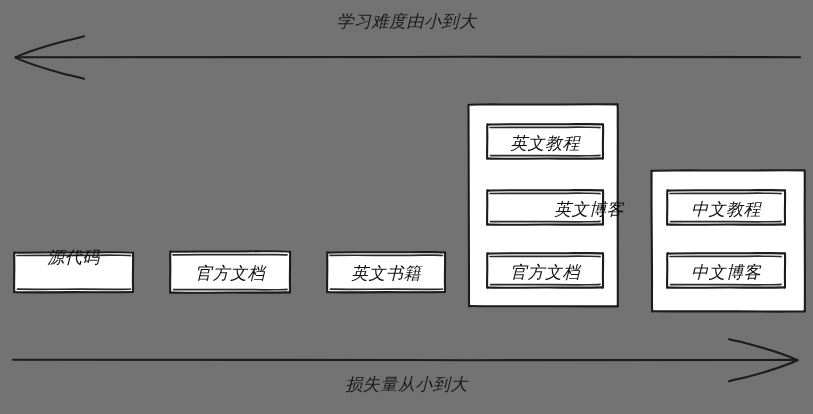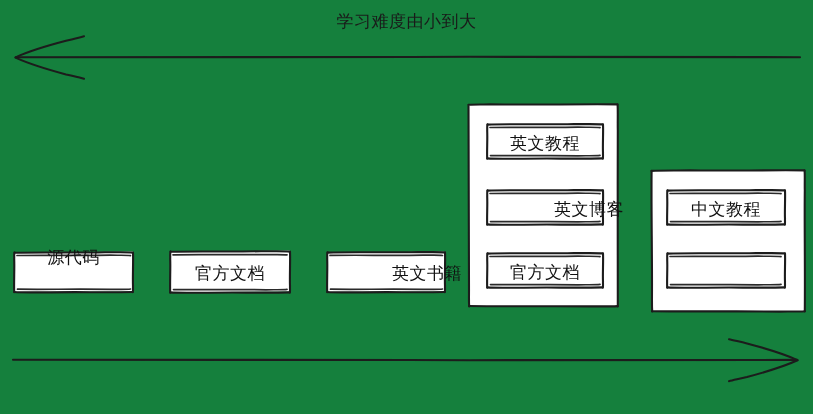--- a/index.html
+++ b/index.html
@@ -7,22 +7,23 @@
     padding: 0;
     background: #ffffff;
   }
   body {
     font-family: "DejaVu Sans", sans-serif;
   }
   #canvas {
     position: relative;
     width: 813px;
     height: 414px;
-    background: #15803d;
+    background: #737373;
     overflow: hidden;
+    font-style: italic;
   }
   .axis-label {
     position: absolute;
     font-family: "DejaVu Sans", sans-serif;
     font-size: 17px;
     color: #1a1a1a;
     letter-spacing: 0.5px;
     white-space: nowrap;
     user-select: none;
   }
@@ -82,20 +83,21 @@
     background: transparent;
   }
 </style>
 </head>
 <body>
 
 <div id="canvas">
 
   <div class="axis-label" id="top-axis-label">学习难度由小到大</div>
 
+  <div class="axis-label" id="bottom-axis-label">损失量从小到大</div>
 
   <svg class="sketch" viewBox="0 0 813 414" xmlns="http://www.w3.org/2000/svg">
 
     <g>
       <path class="stroke" d="M16,57.2 C120,56.4 300,57.6 470,56.8 C600,57.4 720,56.6 800,57.2"></path>
       <path class="stroke" d="M15.5,57.4 C26,52.5 48,45.5 66,40.8 C74,38.9 80,37.4 84,36.3"></path>
       <path class="stroke" d="M15.5,57.6 C26,62.4 48,69.6 66,74.4 C74,76.3 80,77.6 84,78.8"></path>
     </g>
 
     <g>
@@ -203,34 +205,37 @@
 
   <div class="node-hit" style="left:14px; top:236px; width:119px; height:40px;">
     <div class="node-label" style="left:0; top:10px; width:119px;">源代码</div>
   </div>
 
   <div class="node-hit" style="left:170px; top:251px; width:120px; height:50px;">
     <div class="node-label" style="left:0; top:11px; width:120px;">官方文档</div>
   </div>
 
   <div class="node-hit" style="left:327px; top:252px; width:118px; height:40px;">
-    <div class="node-label" style="left:0; top:10px; width:118px;margin-left:41px;">英文书籍</div>
+    <div class="node-label" style="left:0; top:10px; width:118px;">英文书籍</div>
   </div>
 
   <div class="group-hit" style="left:468px; top:104px; width:150px; height:235px;">
     <div class="node-hit" style="left:19px; top:20px; width:116px; height:35px;">
       <div class="node-label" style="left:0; top:8px; width:116px;">英文教程</div>
     </div>
     <div class="node-hit" style="left:19px; top:86px; width:116px; height:35px;">
       <div class="node-label" style="left:0; top:8px; width:116px;margin-left:44px;">英文博客</div>
     </div>
     <div class="node-hit" style="left:19px; top:149px; width:116px; height:35px;">
       <div class="node-label" style="left:0; top:8px; width:116px;">官方文档</div>
     </div>
   </div>
 
   <div class="group-hit" style="left:651px; top:170px; width:154px; height:178px;">
     <div class="node-hit" style="left:16px; top:20px; width:118px; height:35px;">
       <div class="node-label" style="left:0; top:8px; width:118px;">中文教程</div>
     </div>
+    <div class="node-hit" style="left:16px; top:83px; width:118px; height:35px;">
+      <div class="node-label" style="left:0; top:8px; width:118px;">中文博客</div>
+    </div>
   </div>
 
 </div>
 
 </body></html>

